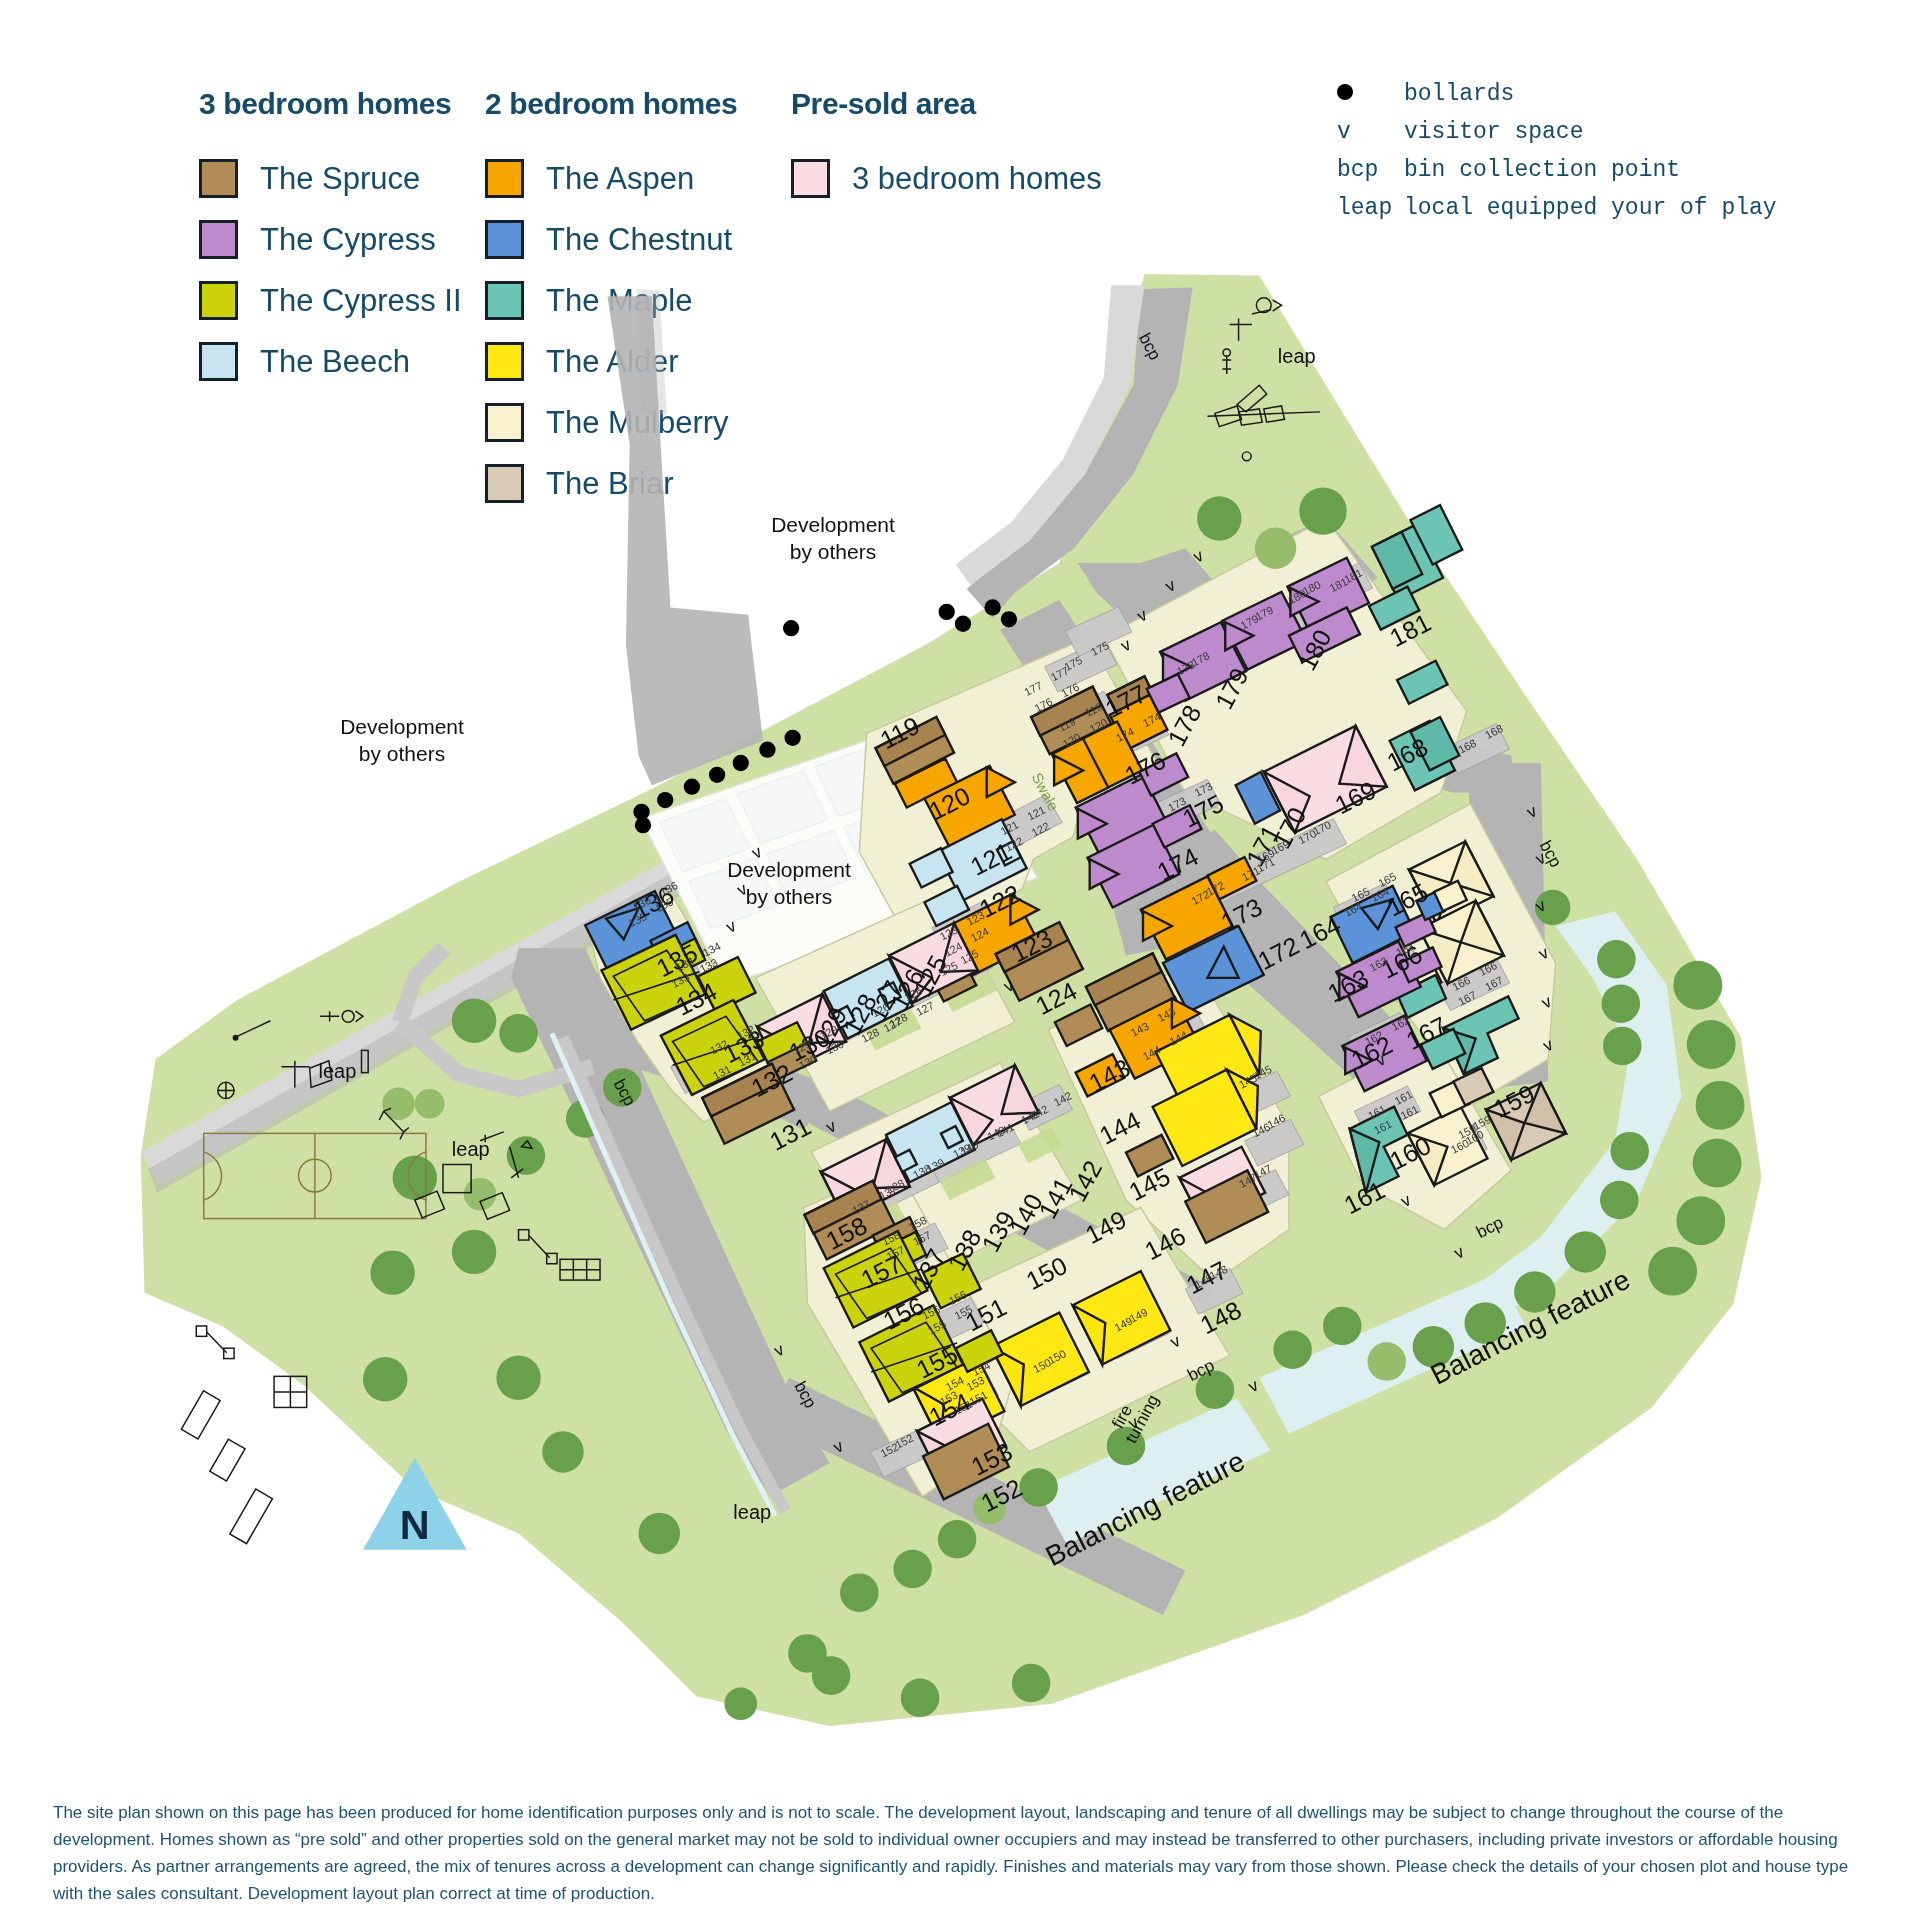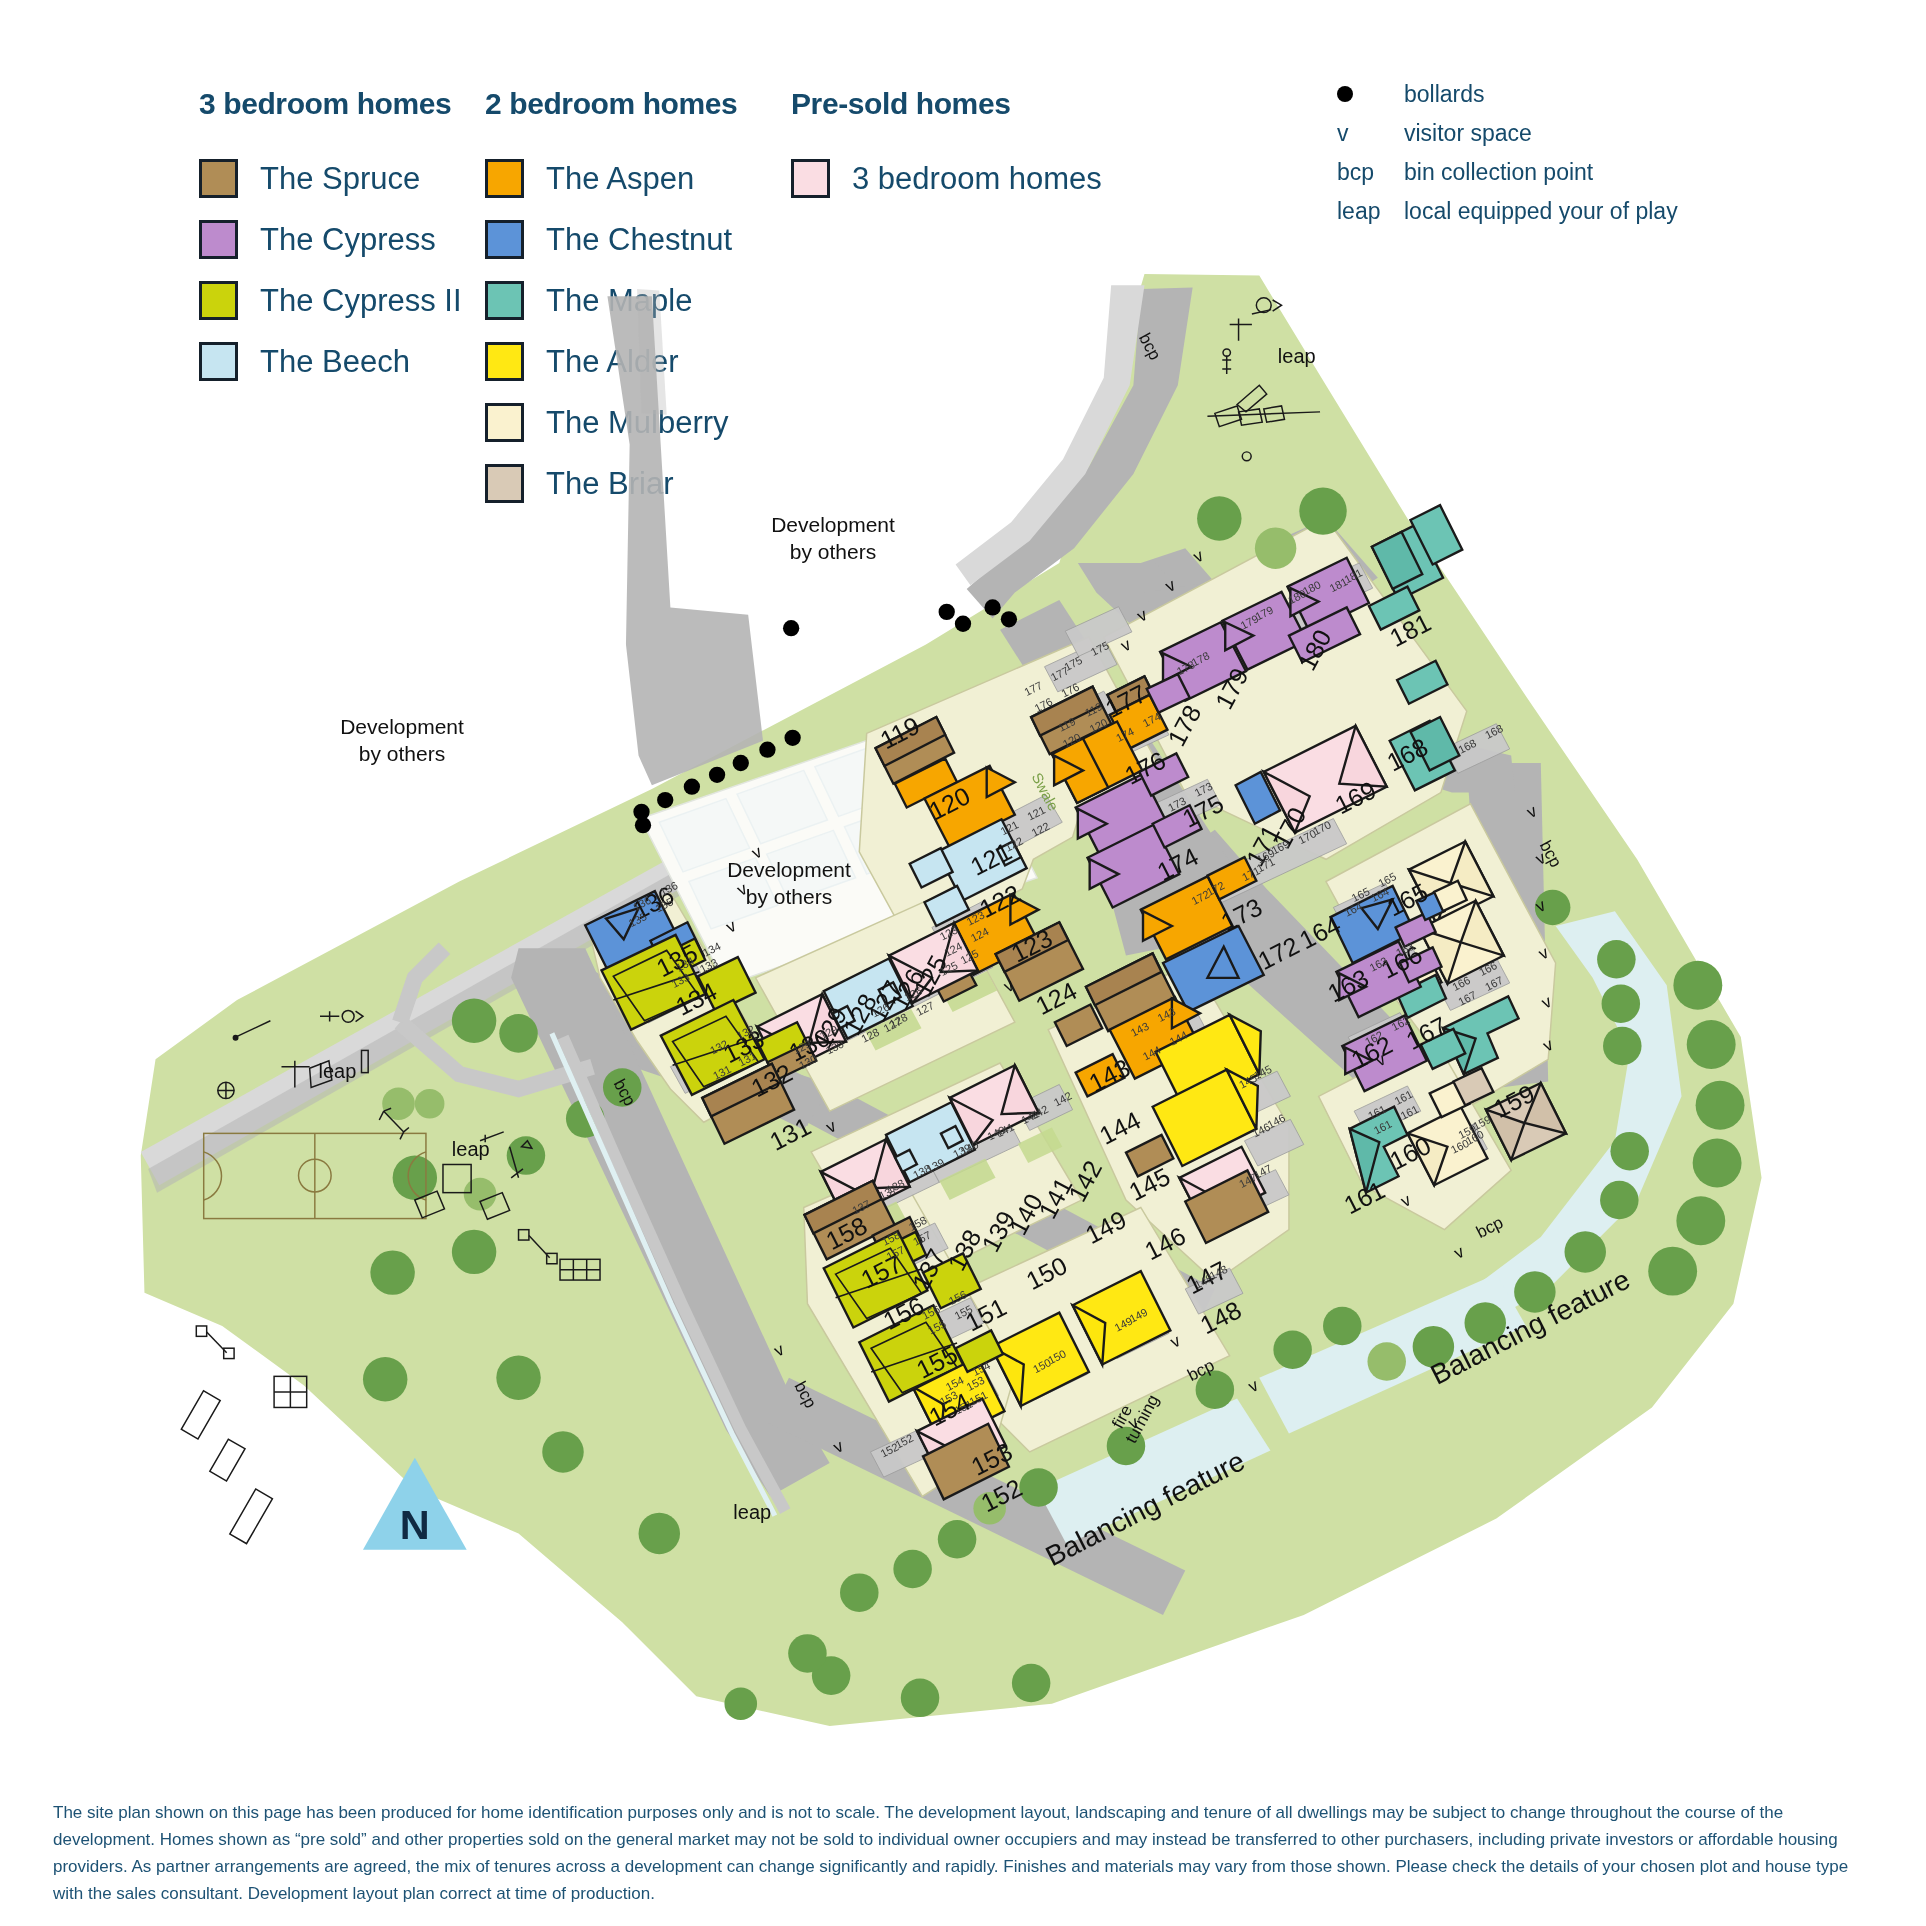--- a/index.html
+++ b/index.html
@@ -9,21 +9,21 @@
 
   
   #legend{position:absolute;left:0;top:0;width:1742px;height:519px;}
   .leg-col{position:absolute;}
   .leg-title{font-size:30px;font-weight:700;color:#154a6b;letter-spacing:-0.4px;white-space:nowrap;}
   .leg-row{display:flex;align-items:center;margin-top:22px;}
   .leg-sw{width:39px;height:39px;border:3px solid #15202b;box-sizing:border-box;flex:0 0 auto;}
   .leg-lab{font-size:31px;color:#154a6b;margin-left:22px;white-space:nowrap;}
 
   #keycol{position:absolute;left:1337px;top:81px;}
-  .key-row{display:flex;align-items:center;margin-bottom:12px;}
+  .key-row{display:flex;align-items:center;margin-bottom:12px;font-family:Liberation Mono, monospace;}
   .key-sym{width:67px;font-size:23px;color:#154a6b;text-align:left;}
   .key-dot{display:inline-block;width:16.3px;height:16.3px;border-radius:50%;background:#000;}
   .key-txt{font-size:23px;color:#154a6b;white-space:nowrap;}
 
   
   #map{position:absolute;left:0;top:0;width:1926px;height:1926px;}
   svg{display:block;}
   .micro{font-family:"Liberation Sans",sans-serif;fill:#333;font-size:15px;}
 
   
@@ -81,21 +81,21 @@
       <span class="leg-sw" style="background:#faf2cf"></span>
       <span class="leg-lab">The Mulberry</span>
     </div>
     <div class="leg-row">
       <span class="leg-sw" style="background:#d9cab6"></span>
       <span class="leg-lab">The Briar</span>
     </div>
   </div>
 
   <div class="leg-col" style="left:791px;top:87px;">
-    <div class="leg-title">Pre-sold homes</div>
+    <div class="leg-title">Pre-sold area</div>
     <div style="height:16.3px"></div>
     <div class="leg-row">
       <span class="leg-sw" style="background:#fadde3"></span>
       <span class="leg-lab">3 bedroom homes</span>
     </div>
   </div>
 
   <div id="keycol">
     <div class="key-row">
       <span class="key-sym"><span class="key-dot"></span></span>

